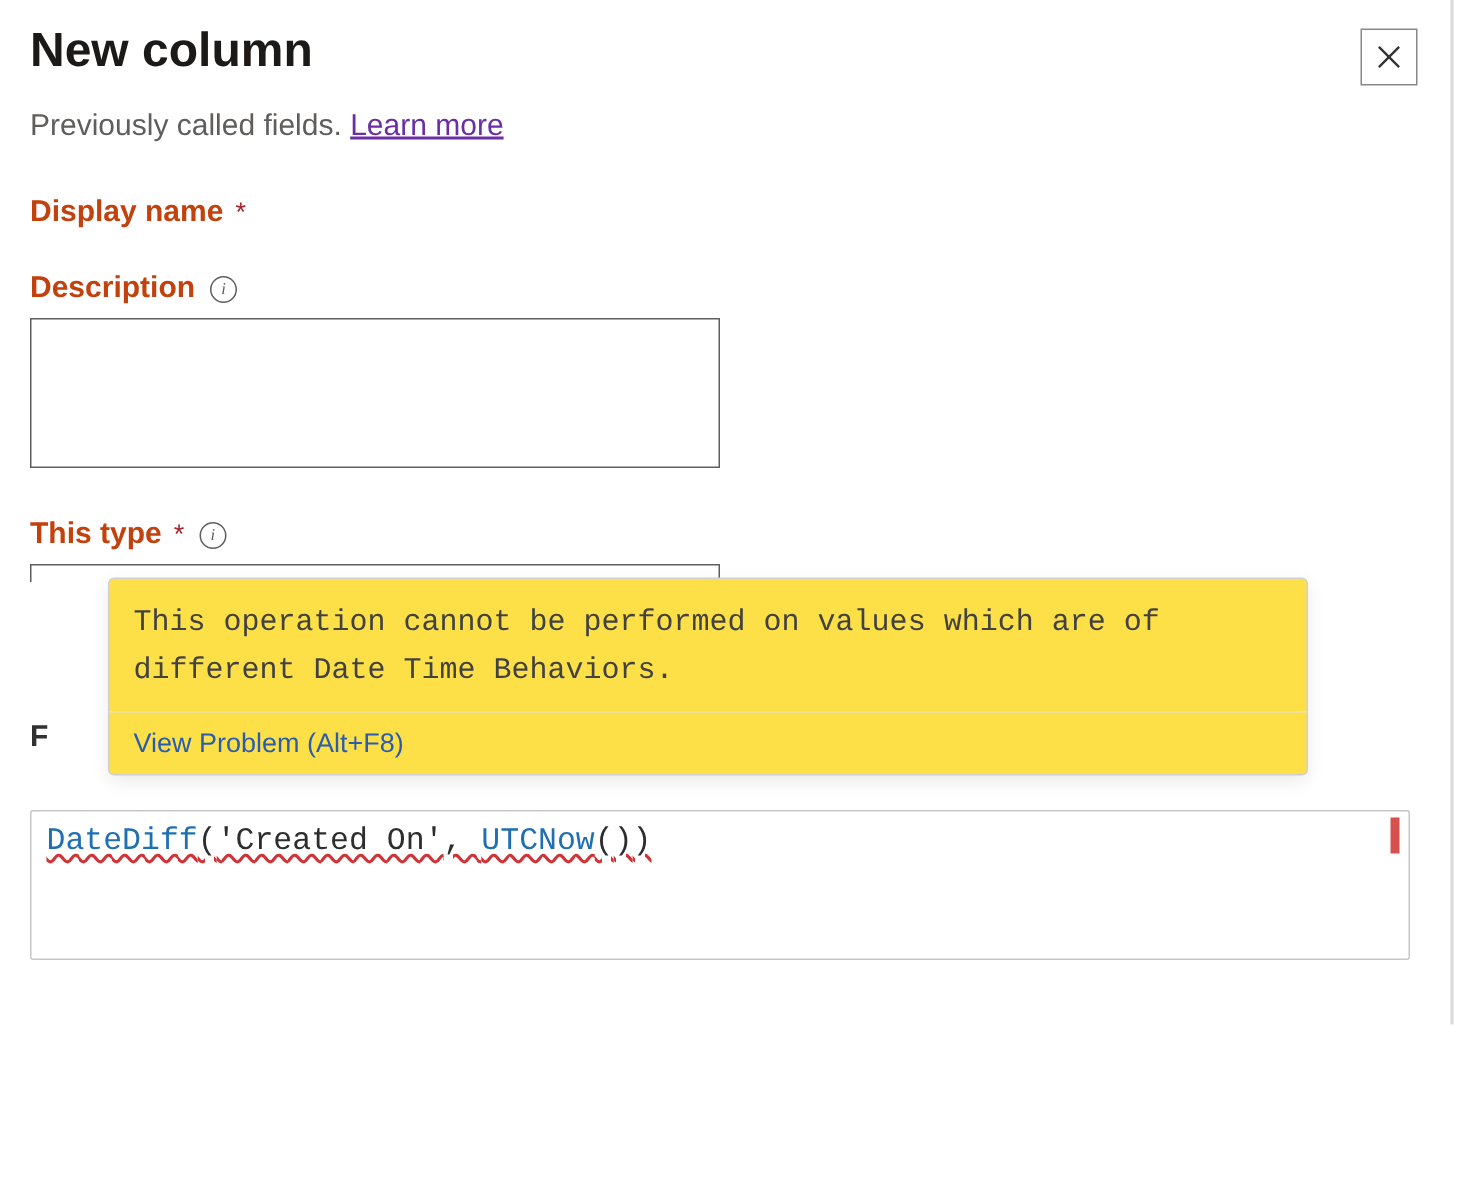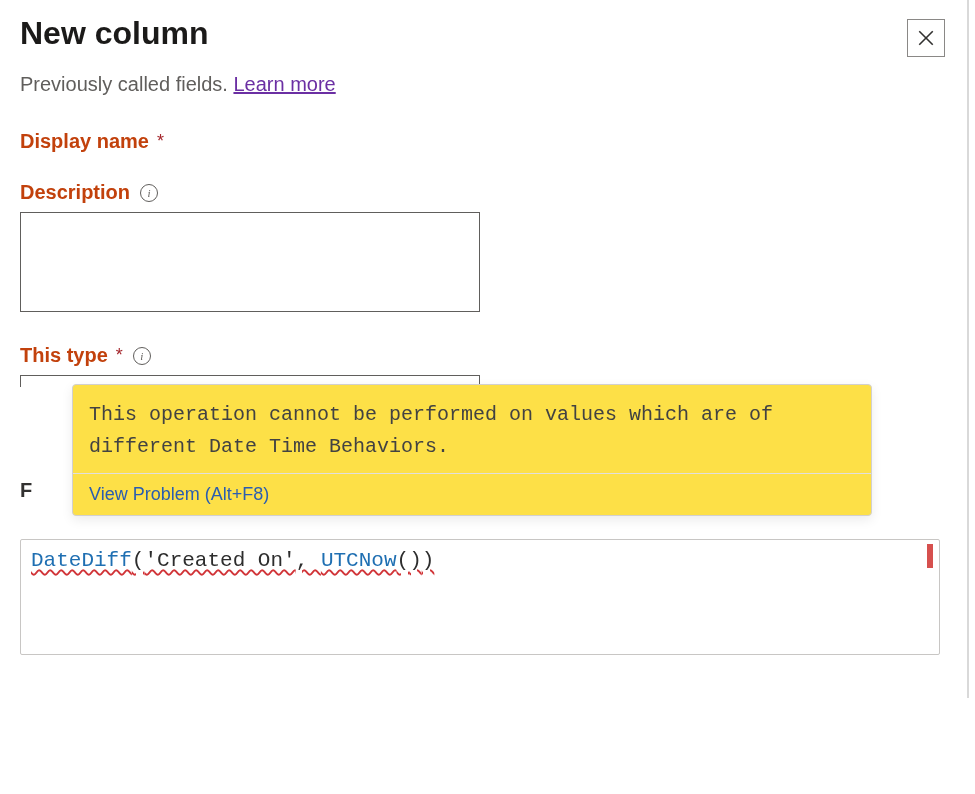--- a/index.html
+++ b/index.html
@@ -134,21 +134,21 @@
       left: 0;
       top: 135px;
       font-size: 20px;
       font-weight: 600;
       color: #323130;
       z-index: 5;
     }
     .formula-editor {
       margin-top: 152px;
       width: 920px;
-      height: 116px;
+      height: 100px;
       border: 1px solid #c8c6c4;
       border-radius: 2px;
       padding: 6px 10px;
       font-family: "Consolas", "Courier New", monospace;
       font-size: 21px;
       position: relative;
       background: #fff;
     }
     .code-line { line-height: 1.4; white-space: pre; }
     .tok-func { color: #1f6fb2; }

